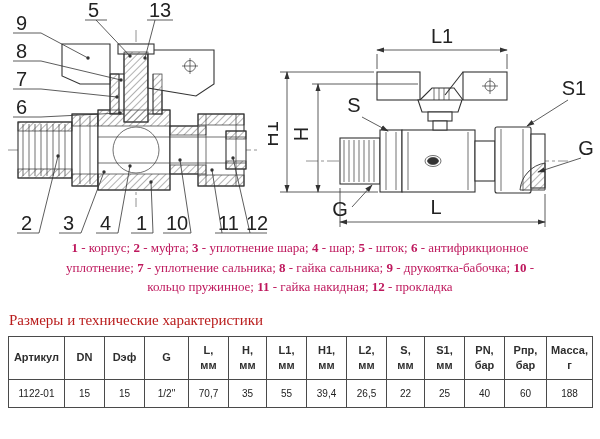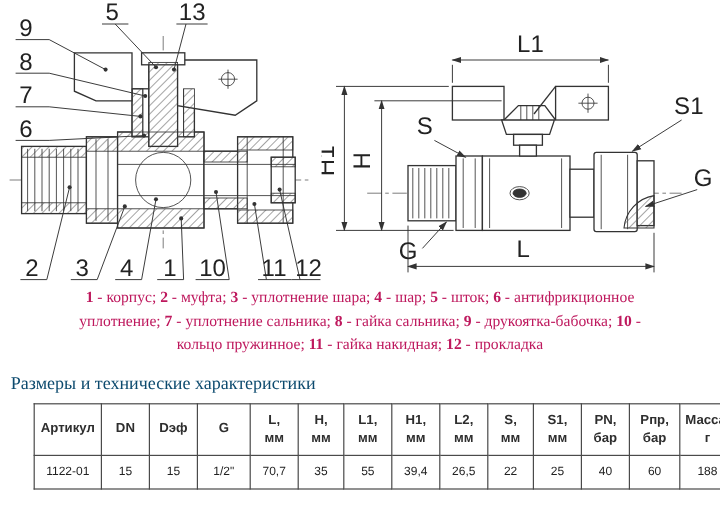--- a/index.html
+++ b/index.html
@@ -11,23 +11,23 @@
   .drawings svg{display:block;}
   svg text{font-family:"Liberation Sans",sans-serif;fill:#222;}
   .callout{font-size:20px;}
   .dim{font-size:20px;}
   .legend{
     width:472px;margin:1px auto 0;text-align:center;
     font-size:13px;line-height:1.5;color:#be185d;
   }
   .legend b{font-weight:bold;}
   .section-title{
-    font-size:15px;font-weight:normal;margin:15px 0 7px 9px;color:#0c4a6e;
+    font-size:15px;font-weight:normal;margin:15px 0 7px 9px;color:#b91c1c;
   }
-  .tablewrap{padding:0 8px;margin-left:20px;}
+  .tablewrap{padding:0 8px;}
   table{
     width:100%;border-collapse:collapse;table-layout:fixed;
     font-family:"Liberation Sans",sans-serif;
   }
   th,td{border:1px solid #4a4a4a;text-align:center;vertical-align:middle;}
   th{font-weight:bold;font-size:11px;color:#2e2e2e;height:40px;padding:1px;}
   th span{display:block;line-height:1.3;}
   td{font-size:10px;color:#222;height:25px;padding:1px;}
 </style>
 </head>

